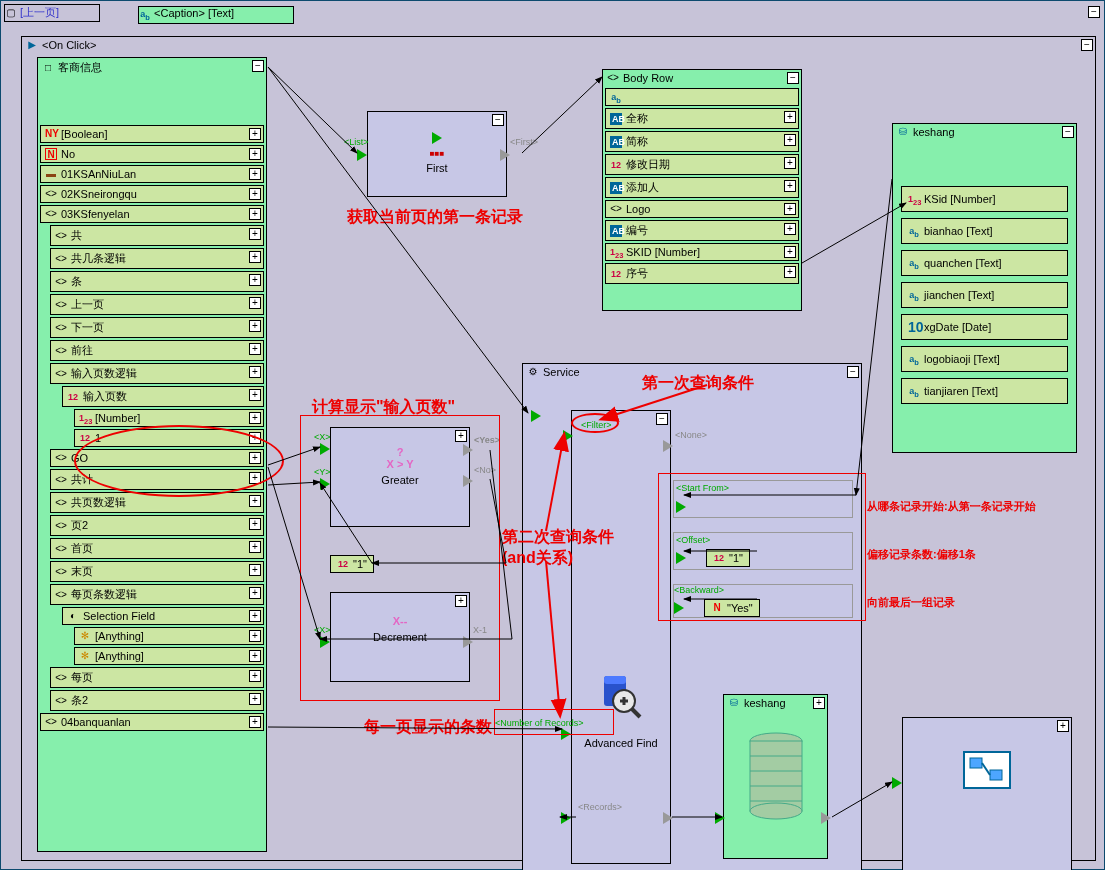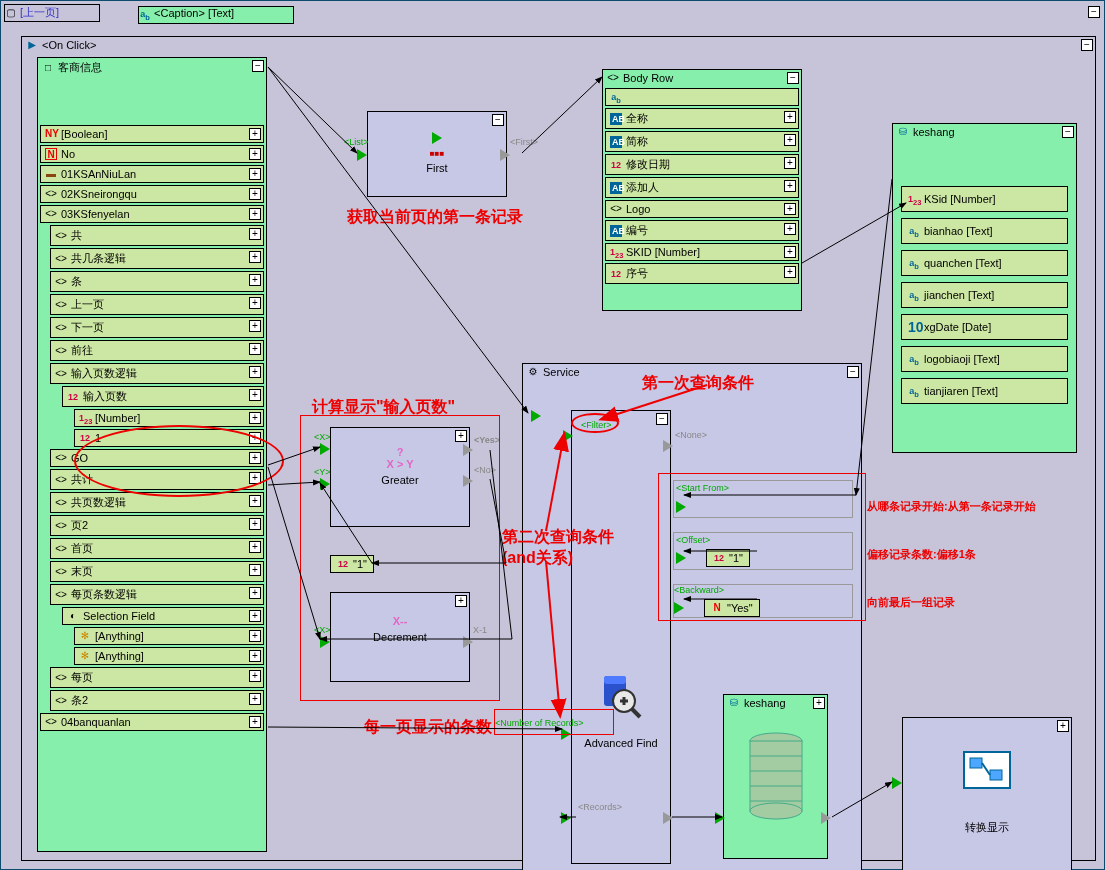--- a/index.html
+++ b/index.html
@@ -435,21 +435,20 @@
   <div class="node purple-box" style="left:880px; top:680px; width:170px; height:155px;" data-interactable="true">
     <div class="expand-btn" data-interactable="true">+</div>
     <div style="text-align:center; margin-top:32px;" data-interactable="false">
       <svg width="50" height="40" viewBox="0 0 50 40">
         <rect x="2" y="2" width="46" height="36" fill="#fff" stroke="#069" stroke-width="2"></rect>
         <rect x="8" y="8" width="12" height="10" fill="#4da6ff" stroke="#069"></rect>
         <rect x="28" y="20" width="12" height="10" fill="#4da6ff" stroke="#069"></rect>
         <line x1="20" y1="13" x2="28" y2="25" stroke="#069" stroke-width="2"></line>
       </svg>
     </div>
-    <div class="block-title" style="margin-top:24px;" data-interactable="false">转换显示</div>
   </div>
   <div style="position:absolute; left:870px; top:740px;" data-interactable="false"><span class="triangle-r"></span></div>
 
   <div class="red-text" style="left:325px; top:170px;" data-interactable="false">获取当前页的第一条记录</div>
   <div class="red-text" style="left:290px; top:360px;" data-interactable="false">计算显示"输入页数"</div>
   <div class="red-text" style="left:342px; top:680px;" data-interactable="false">每一页显示的条数</div>
   <div class="red-text" style="left:620px; top:336px;" data-interactable="false">第一次查询条件</div>
   <div class="red-text" style="left:480px; top:490px; white-space:pre-line; " data-interactable="false">第二次查询条件
 (and关系)</div>
   <div class="red-text" style="left:845px; top:462px; font-size:11px;" data-interactable="false">从哪条记录开始:从第一条记录开始</div>

